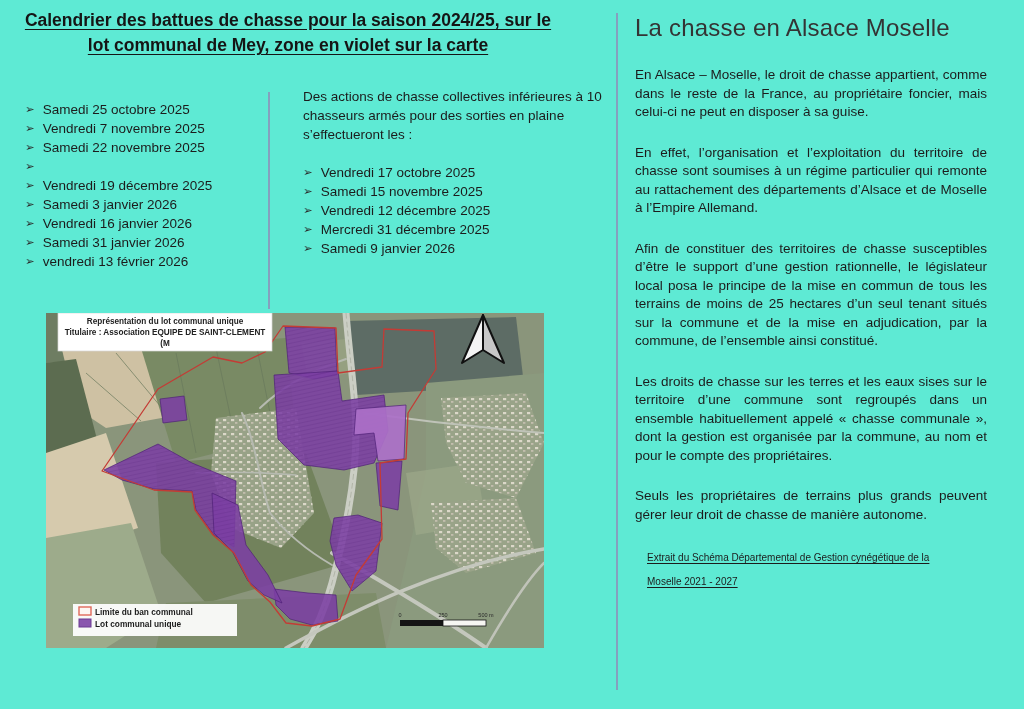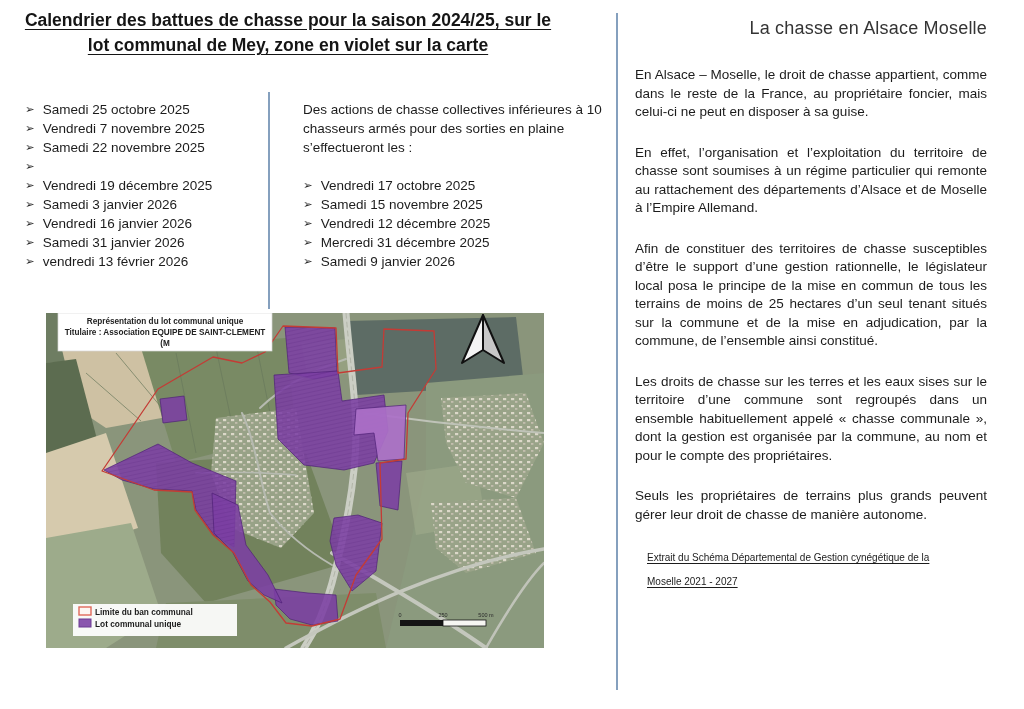--- a/index.html
+++ b/index.html
@@ -1,42 +1,42 @@
 <!DOCTYPE html>
 <html><head>
 <meta charset="utf-8">
 <style>
   html,body{margin:0;padding:0;background:#e8e8e8}
-  .slide{position:relative;width:1024px;height:709px;background:#ffffff;
+  .slide{position:relative;width:1024px;height:709px;background:#5eead4;
          font-family:"Liberation Sans",sans-serif;color:#1c1c1c;overflow:hidden;margin:0 auto}
 
   
   .title{position:absolute;left:14px;top:8px;width:548px;text-align:center;
          font-size:17.5px;font-weight:bold;line-height:25px;
          text-decoration:underline;text-underline-offset:3px;color:#151515}
   ul{list-style:none;margin:0;padding:0}
   .datelist li{display:flex;align-items:flex-start;height:19px;font-size:13.5px;line-height:19px}
   .bullet{font-size:11.5px;line-height:19px;margin-right:8px;color:#2a2a2a;flex:0 0 auto}
   .battues{position:absolute;left:25px;top:100px;width:240px}
-  .collective{position:absolute;left:303px;top:100px;width:318px}
+  .collective{position:absolute;left:303px;top:87px;width:318px}
   .collective p{margin:0;font-size:13.5px;line-height:19px}
   .collective ul{margin-top:19px}
 
   .vdivider{position:absolute;width:2px;background:#85a0be}
   .vdivider.mid{left:268px;top:92px;height:217px}
   .vdivider.right{left:616px;top:13px;height:677px}
 
   
   .map{position:absolute;left:46px;top:313px;width:498px;height:434px}
   .map svg{display:block;width:498px;height:335px}
 
   
   .rightpanel{position:absolute;left:635px;top:13px;width:352px}
-  .rightpanel h1{margin:0 0 23px;font-size:18px;font-weight:400;color:#343434;
-                 text-align:right;line-height:30px;letter-spacing:.2px}
+  .rightpanel h1{margin:0 0 23px;font-size:24px;font-weight:400;color:#343434;
+                 text-align:left;line-height:30px;letter-spacing:.2px}
   .rightpanel p{margin:0 0 22px;font-size:13.5px;line-height:18.5px;text-align:justify;color:#1c1c1c}
   .source{margin:8px 0 0 12px;width:312px;font-size:10px;line-height:24px;
           text-decoration:underline;text-underline-offset:2px}
 </style>
 </head>
 <body>
 
 <div class="slide">
 
   <div class="title">Calendrier des battues de chasse pour la saison 2024/25, sur le lot communal de Mey, zone en violet sur la carte</div>

